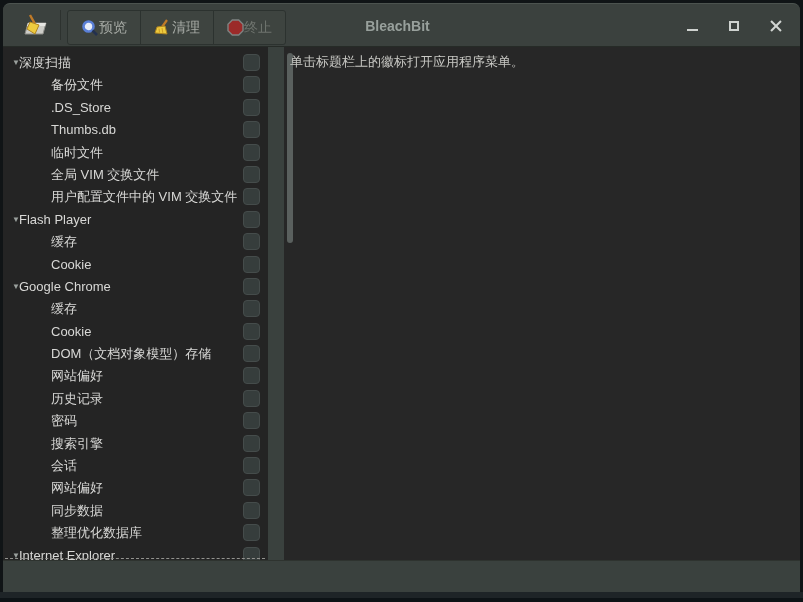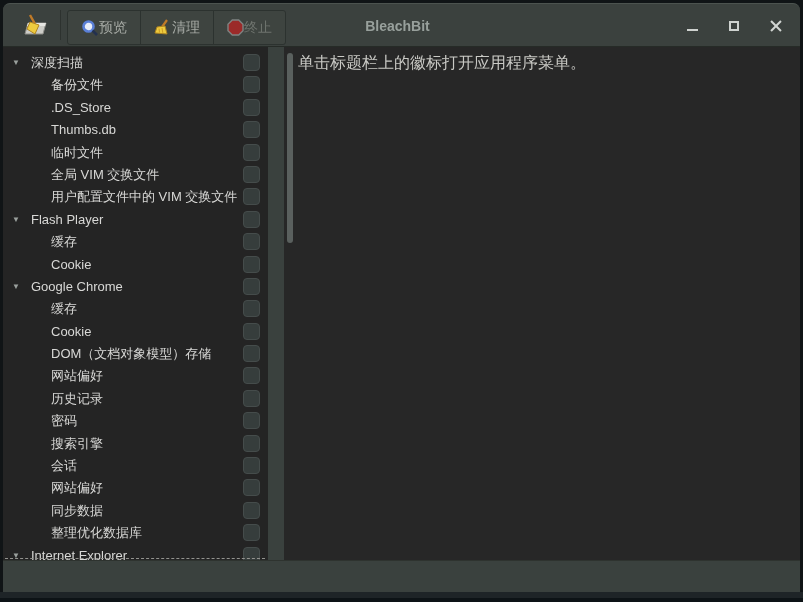--- a/index.html
+++ b/index.html
@@ -52,31 +52,31 @@
   .sidebar {
     position:absolute; left:3px; top:47px; width:265px; height:513px;
     background:#242424; overflow:hidden;
   }
   .pane-sep { position:absolute; left:268px; top:47px; width:16px; height:513px; background:#3a413e; }
   .rightpane {
     position:absolute; left:284px; top:47px; right:3px; height:513px;
     background:#272727;
   }
   .rp-scroll-thumb { position:absolute; left:3px; top:6px; width:6px; height:190px; background:#5a605e; border-radius:3px; }
-  .rp-message { position:absolute; left:14px; top:6px; color:#c9c9c5; font-size:16px; }
+  .rp-message { position:absolute; left:6px; top:6px; color:#c9c9c5; font-size:13px; }
 
   
   .tree { position:absolute; left:0; top:5px; right:0; }
   .tree-row { position:relative; height:22.4px; color:#d8d8d6; font-size:13px; }
   .tree-row .expander {
     position:absolute; left:9px; top:0; width:12px; line-height:22.4px;
     font-size:8px; color:#9aa09d;
   }
   .tree-row .lbl { position:absolute; top:0; line-height:22.4px; white-space:nowrap; }
-  .tree-row.parent .lbl { left:28px; }
+  .tree-row.parent .lbl { left:16px; }
   .tree-row.child  .lbl { left:48px;text-align:right; }
   .tree-row .cb {
     position:absolute; left:240px; top:2px; width:17px; height:17px;
     background:#363d3c; border:1px solid #454c4b; border-radius:4px;
   }
   .tree-row.focused:after {
     content:''; position:absolute; left:2px; right:3px; top:13px;
     border-top:1px dashed #93938f;
   }
 

